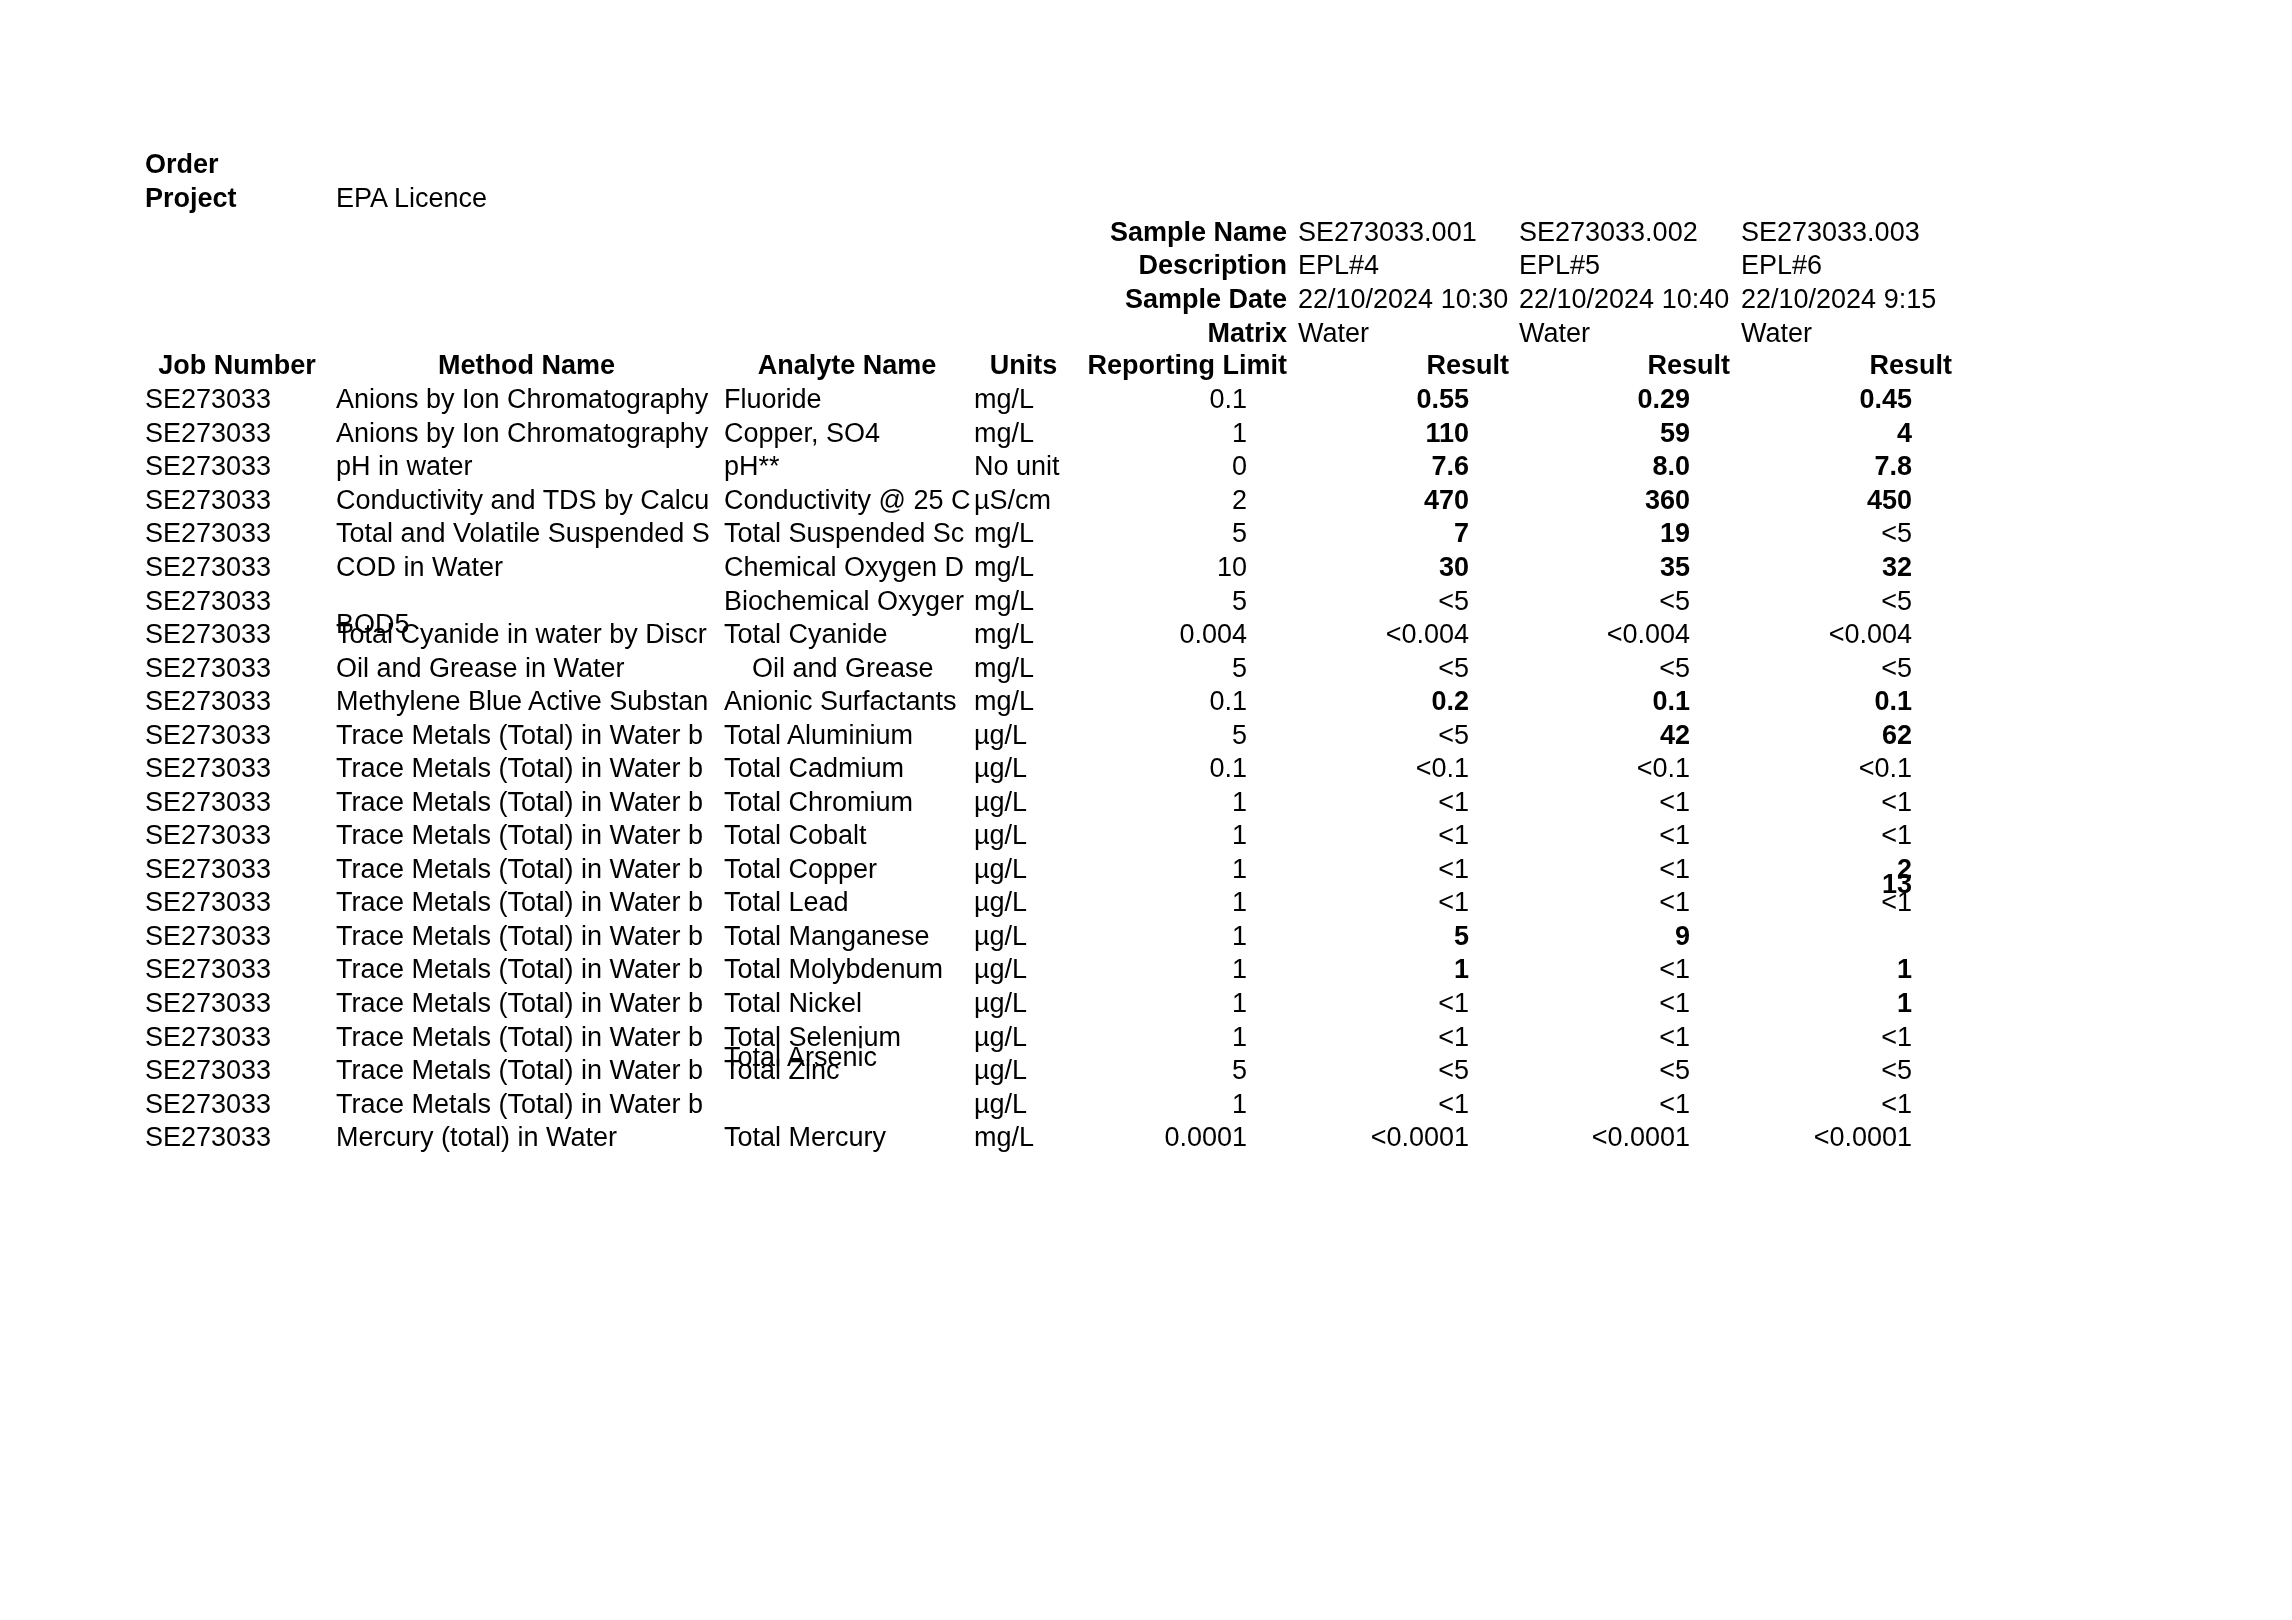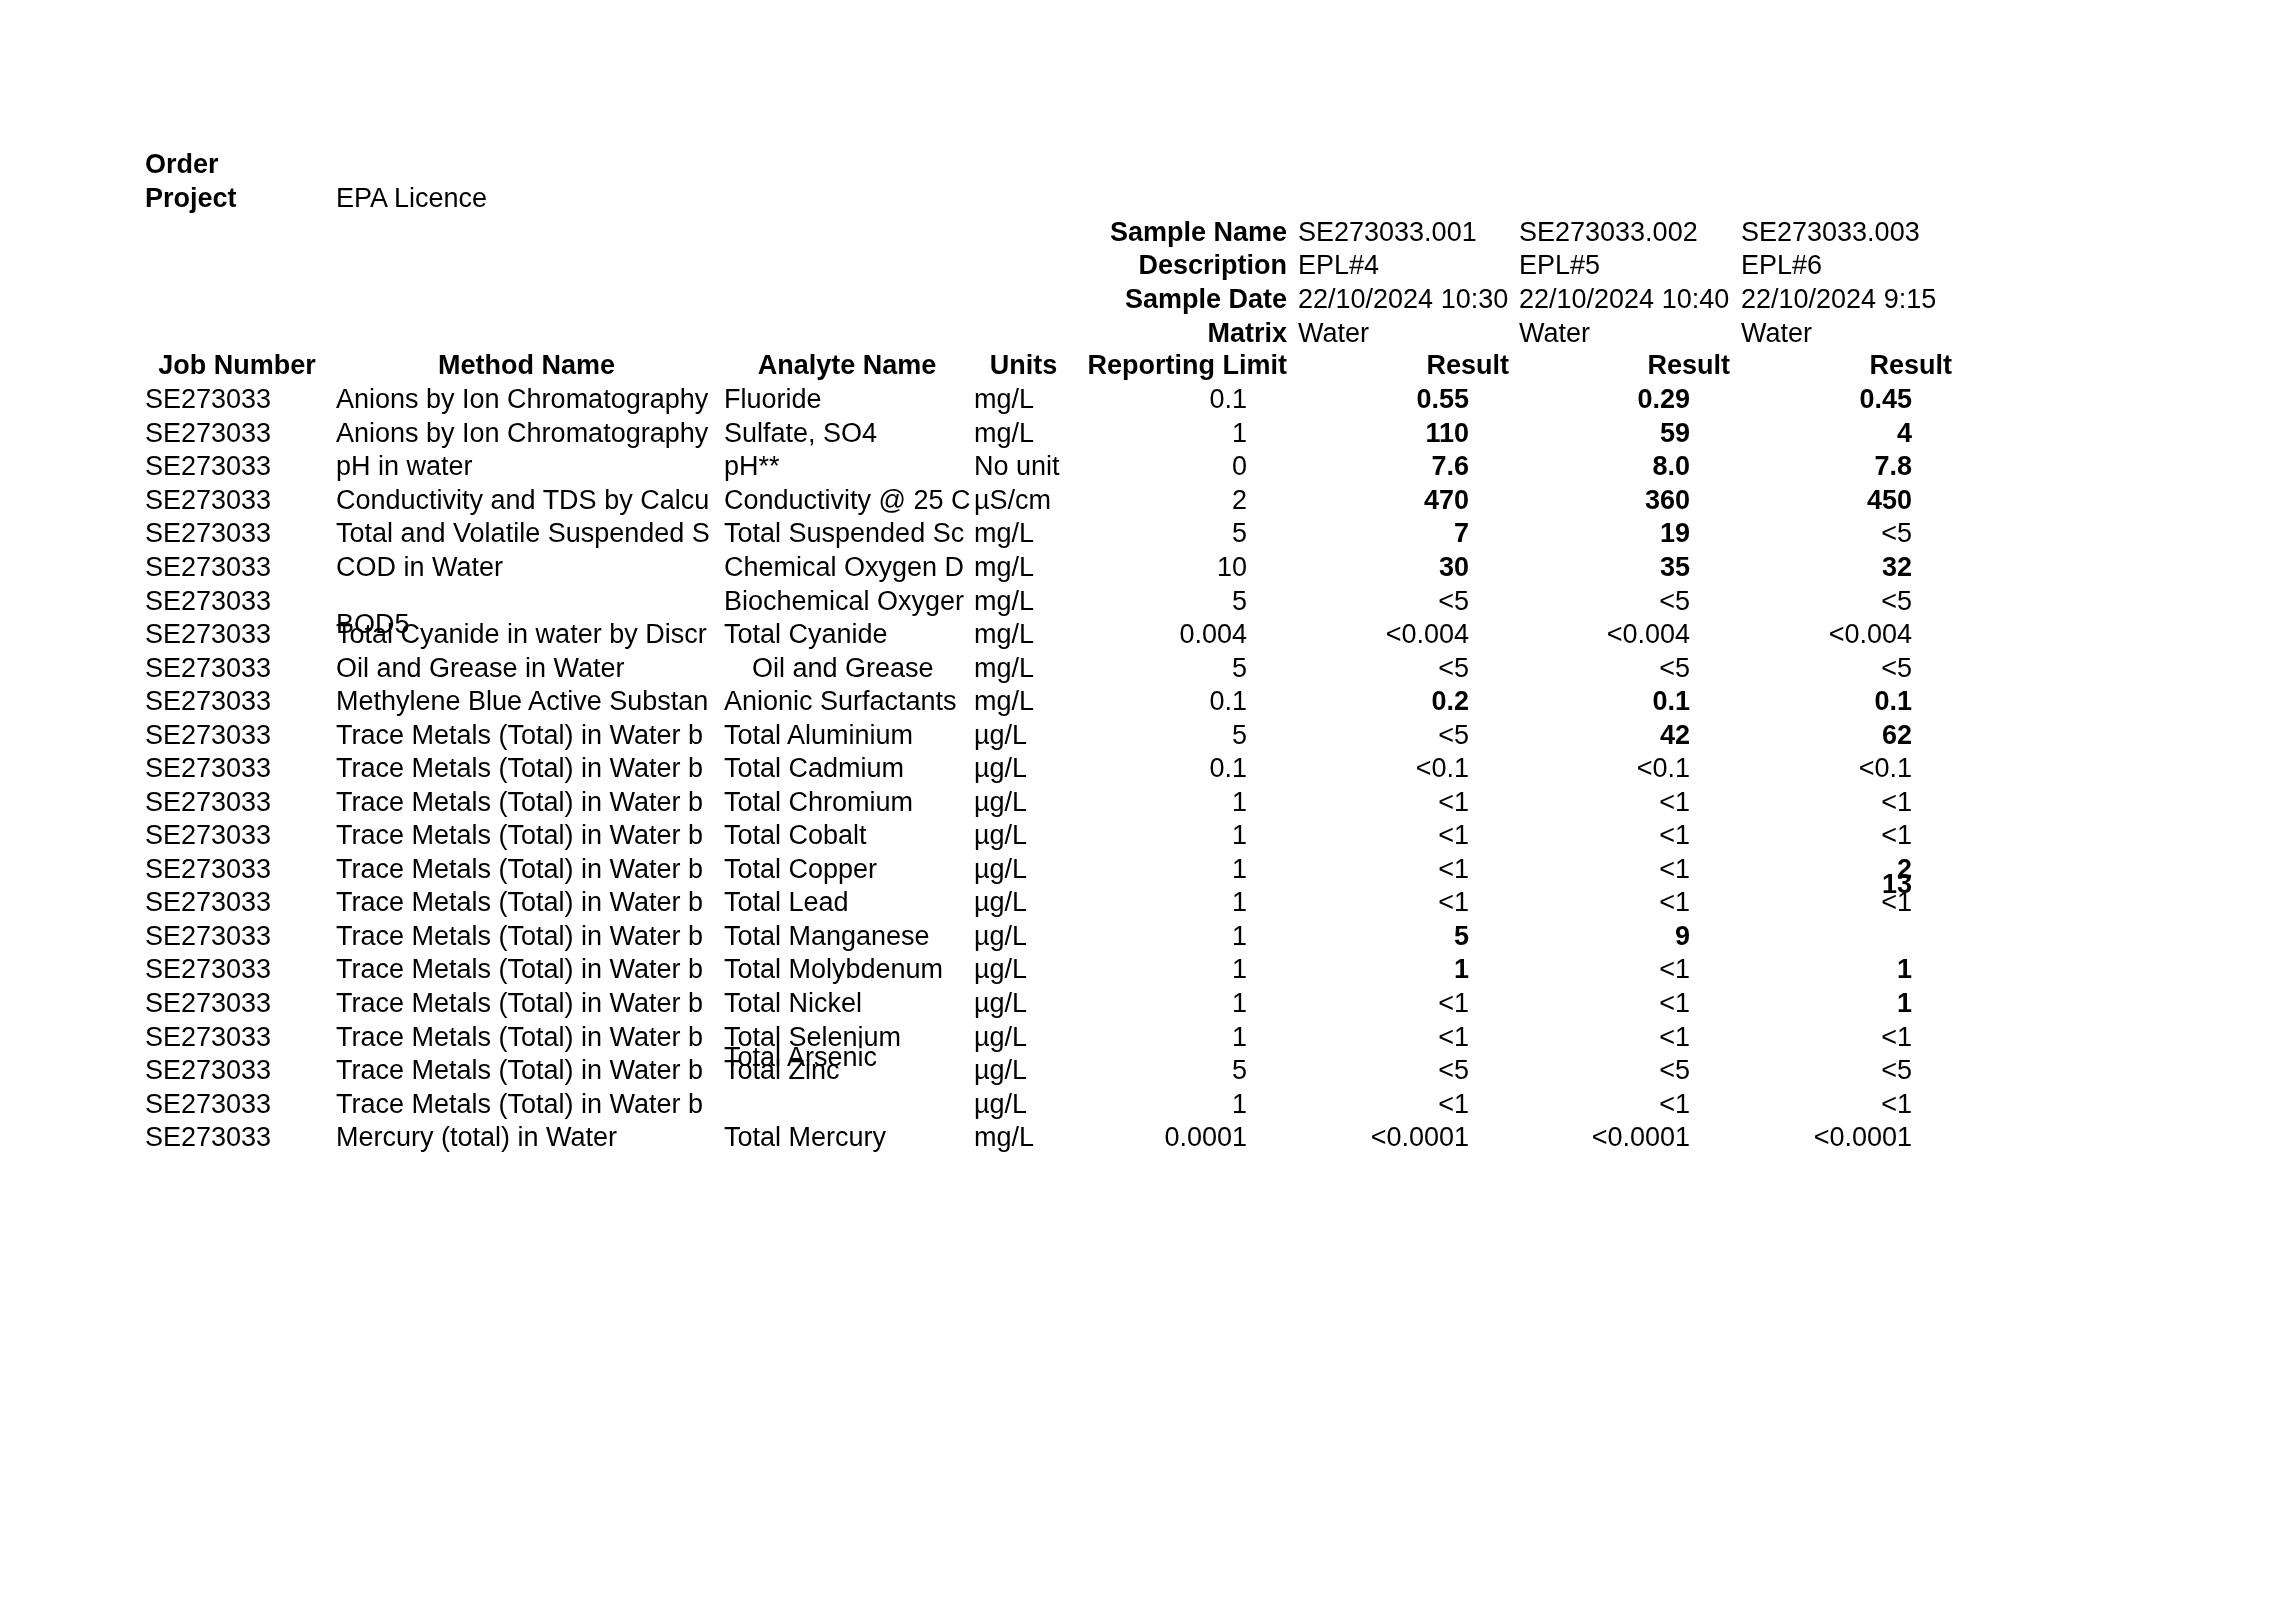--- a/index.html
+++ b/index.html
@@ -56,21 +56,21 @@
       <div class="abs clip" style="left: 724px; width: 249px; top: 383px;">Fluoride</div>
       <div class="abs clip" style="left: 974px; width: 103px; top: 383px;">mg/L</div>
       <div class="abs r" style="left: 1075px; width: 172px; top: 383px;">0.1</div>
       <div class="abs r b" style="left: 1294px; width: 175px; top: 383px;">0.55</div>
       <div class="abs r b" style="left: 1515px; width: 175px; top: 383px;">0.29</div>
       <div class="abs r b" style="left: 1737px; width: 175px; top: 383px;">0.45</div>
     </div>
     <div>
       <div class="abs clip" style="left: 145px; width: 188px; top: 417px;">SE273033</div>
       <div class="abs clip" style="left: 336px; width: 385px; top: 417px;">Anions by Ion Chromatography</div>
-      <div class="abs clip" style="left: 724px; width: 249px; top: 417px;">Sulfate, SO4</div>
+      <div class="abs clip" style="left: 724px; width: 249px; top: 417px;">Copper, SO4</div>
       <div class="abs clip" style="left: 974px; width: 103px; top: 417px;">mg/L</div>
       <div class="abs r" style="left: 1075px; width: 172px; top: 417px;">1</div>
       <div class="abs r b" style="left: 1294px; width: 175px; top: 417px;">110</div>
       <div class="abs r b" style="left: 1515px; width: 175px; top: 417px;">59</div>
       <div class="abs r b" style="left: 1737px; width: 175px; top: 417px;">4</div>
     </div>
     <div>
       <div class="abs clip" style="left: 145px; width: 188px; top: 450px;">SE273033</div>
       <div class="abs clip" style="left: 336px; width: 385px; top: 450px;">pH in water</div>
       <div class="abs clip" style="left: 724px; width: 249px; top: 450px;">pH**</div>

